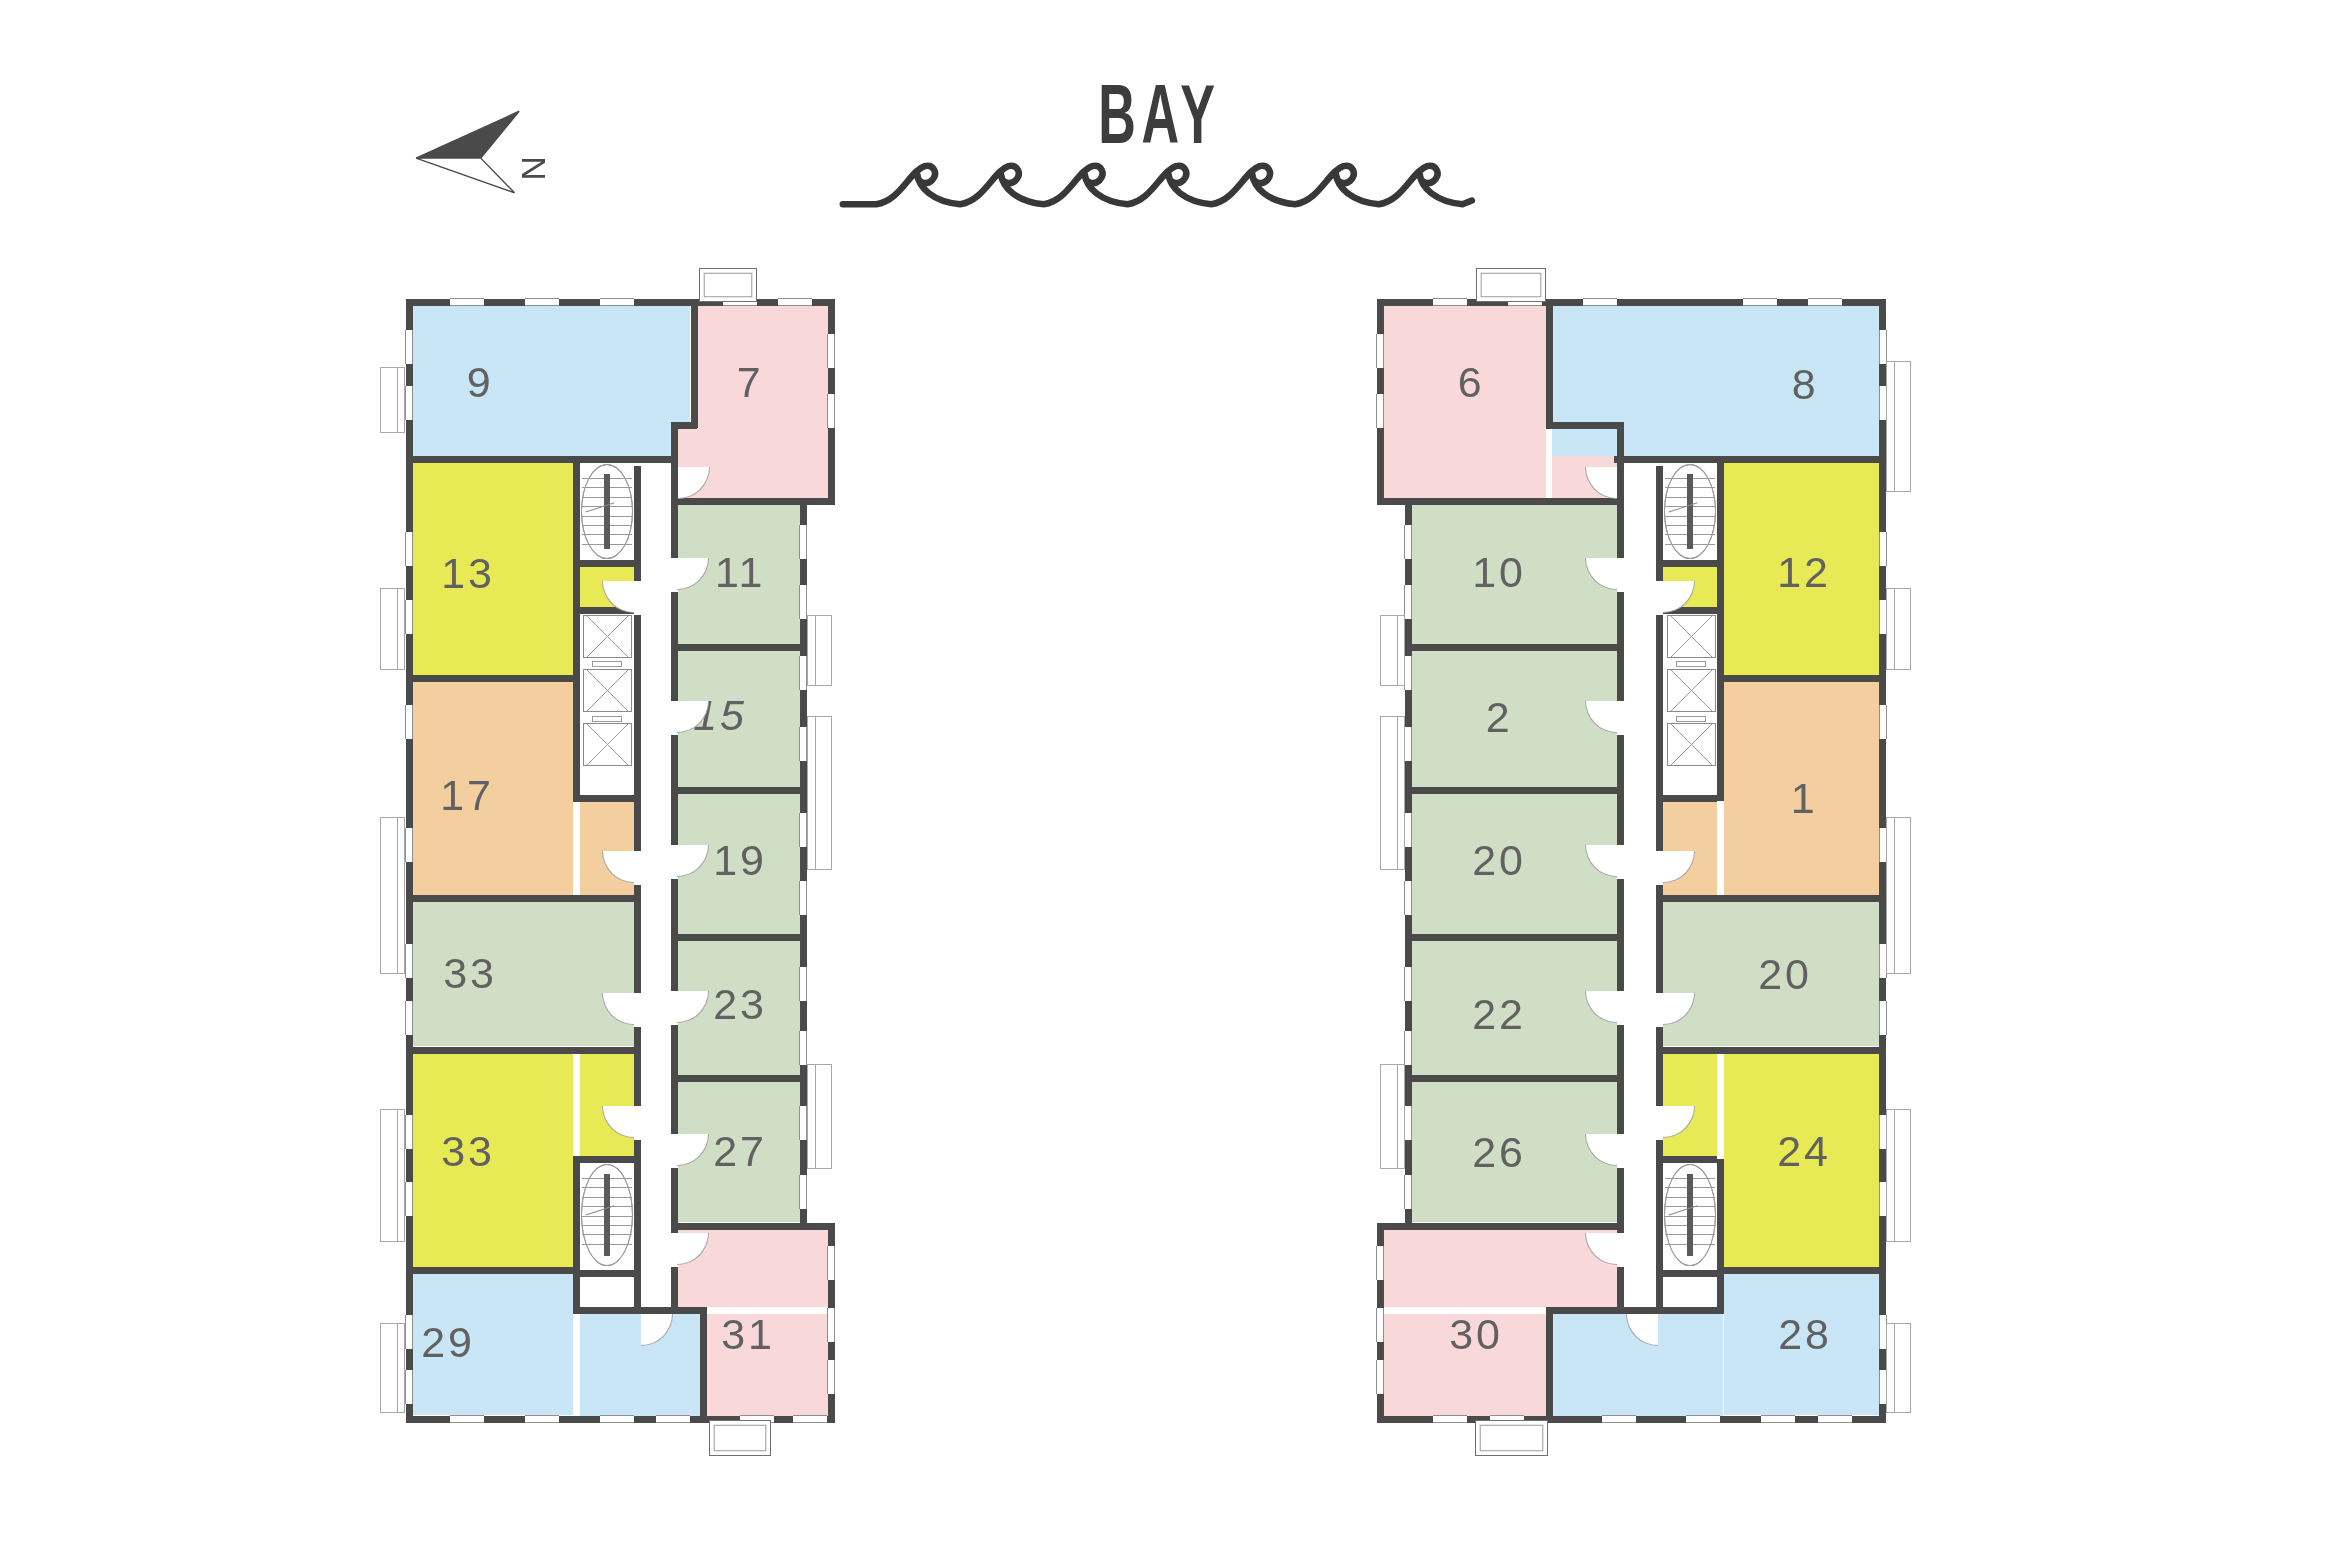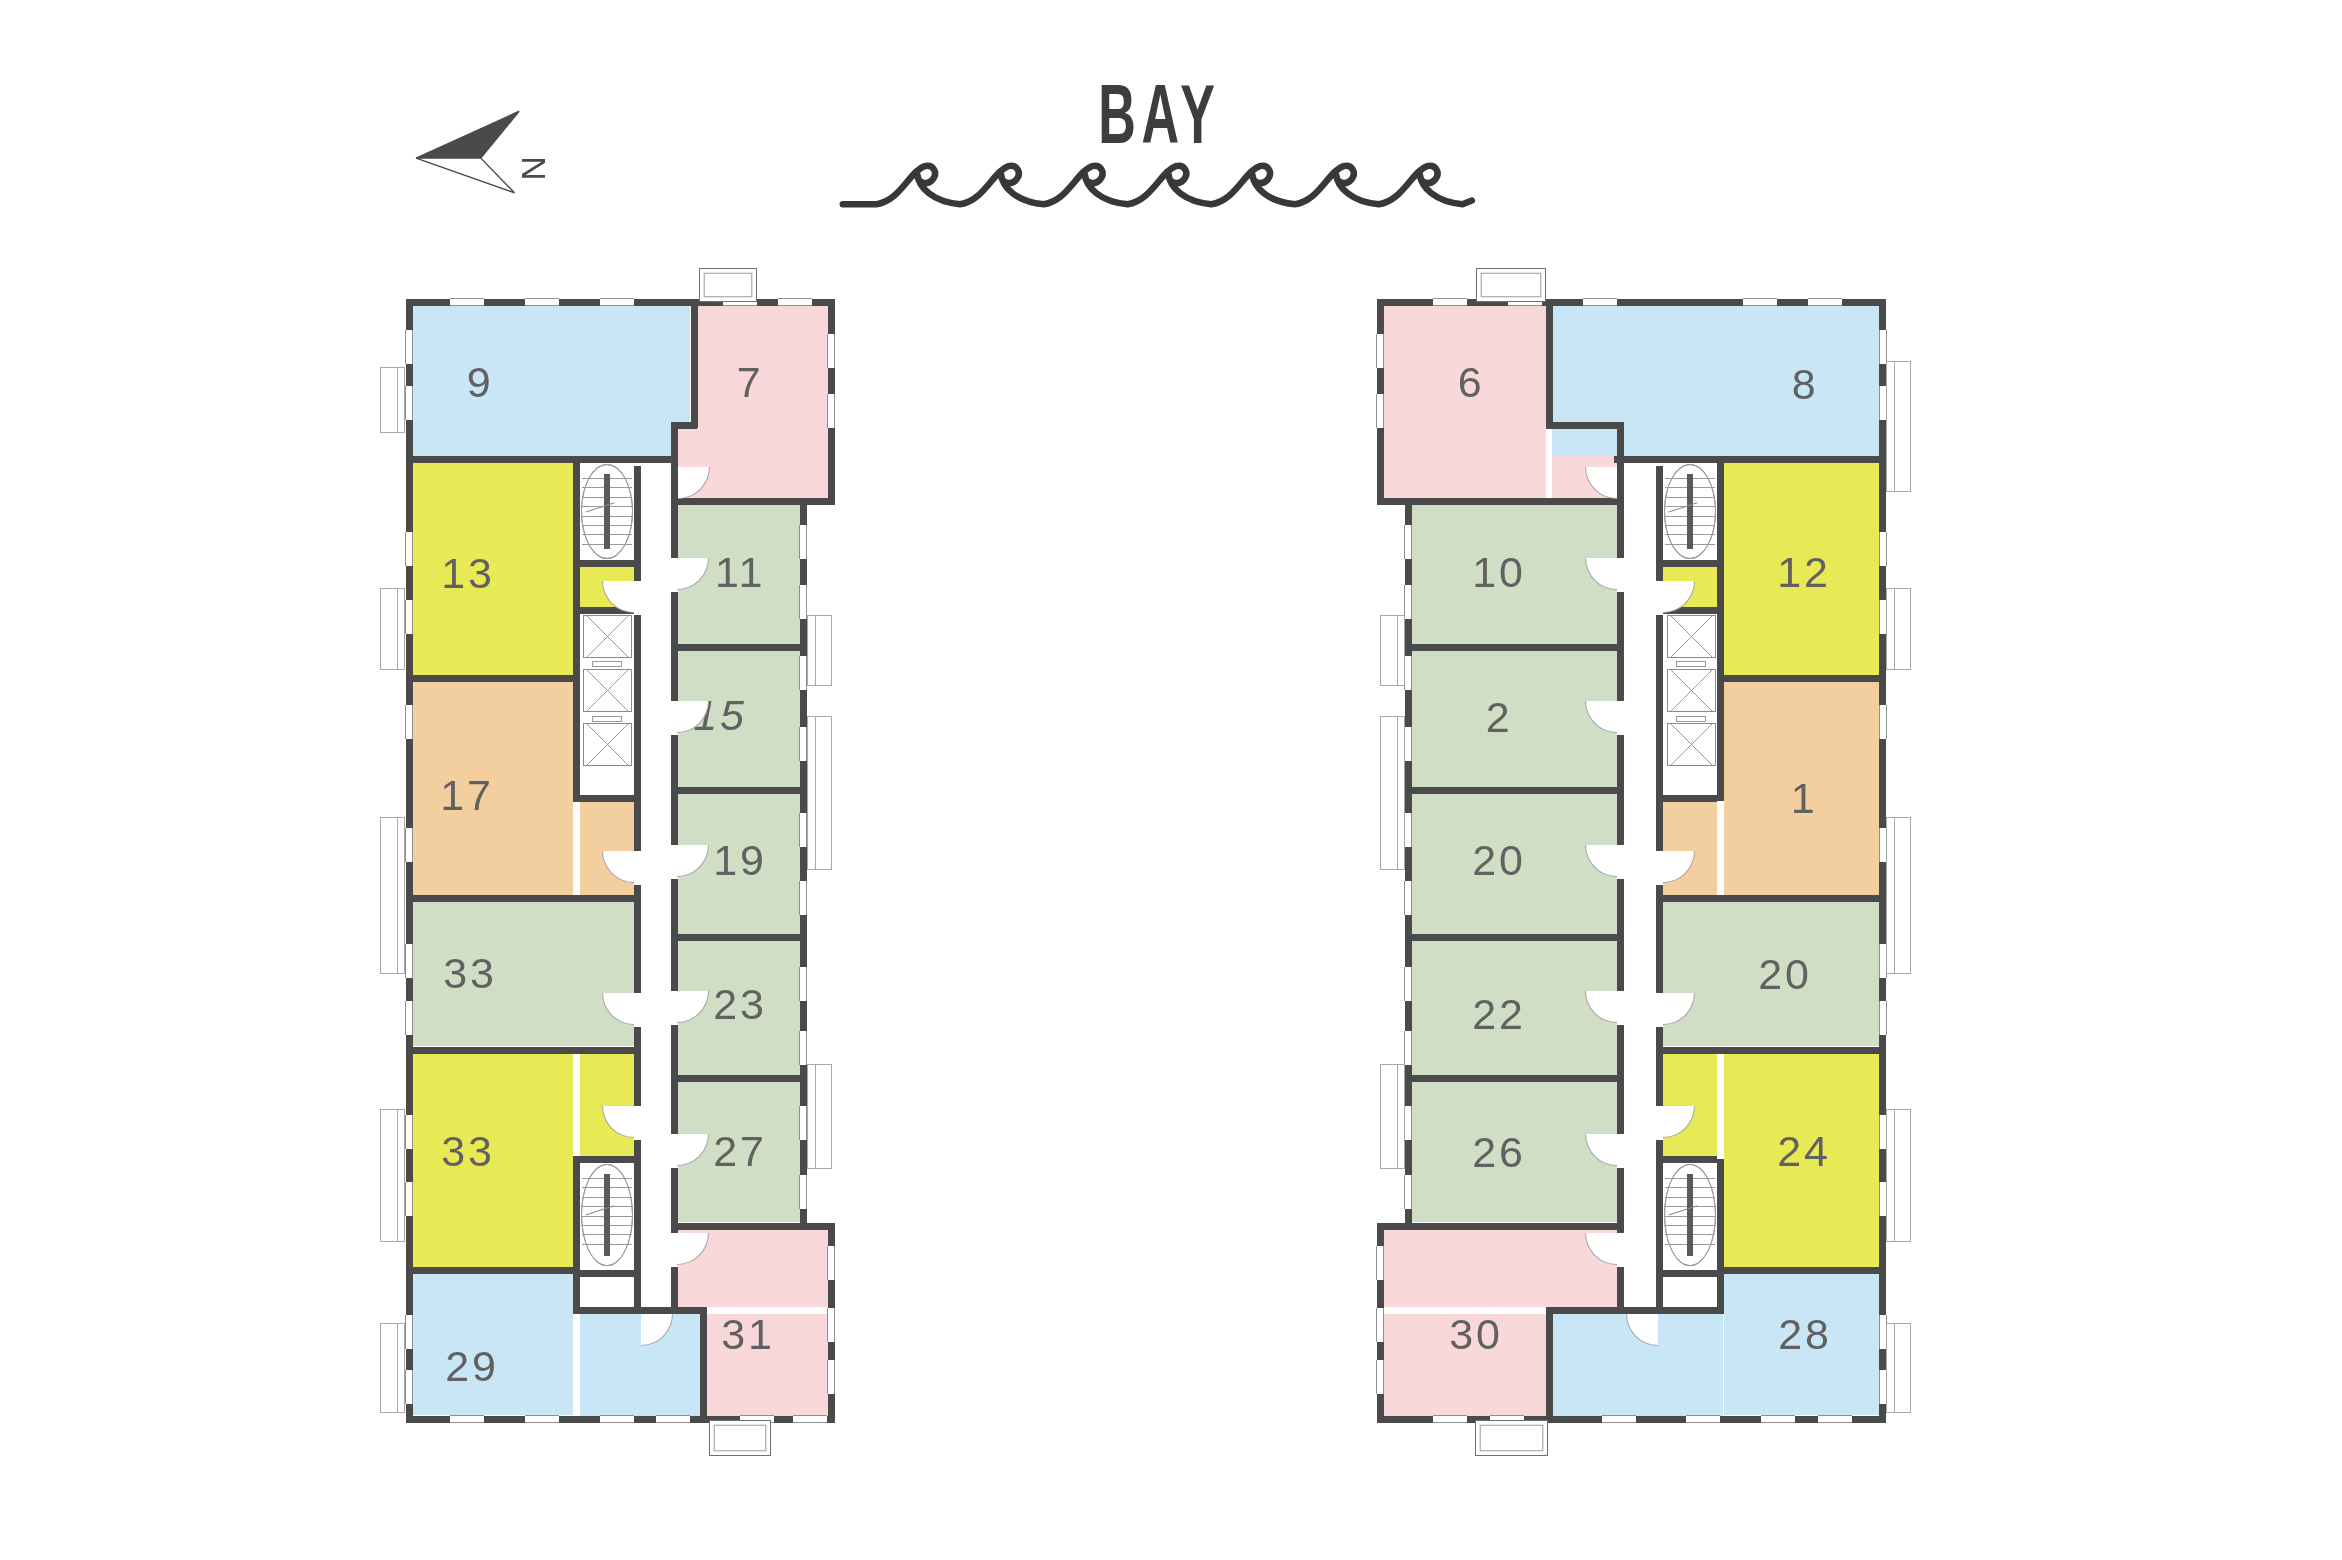--- a/index.html
+++ b/index.html
@@ -77,21 +77,21 @@
       <div class="unit-label" style="left: 470px; top: 973px;">33</div>
       <div class="fill" style="left: 677px; top: 941px; width: 123px; height: 134px; background: rgb(207, 222, 197);"></div>
       <div class="unit-label" style="left: 740px; top: 1004px;">23</div>
       <div class="fill" style="left: 412px; top: 1053px; width: 161px; height: 214px; background: rgb(231, 233, 85);"></div>
       <div class="fill" style="left: 580px; top: 1053px; width: 54px; height: 103px; background: rgb(231, 233, 85);"></div>
       <div class="unit-label" style="left: 468px; top: 1151px;">33</div>
       <div class="fill" style="left: 677px; top: 1081px; width: 123px; height: 141px; background: rgb(207, 222, 197);"></div>
       <div class="unit-label" style="left: 740px; top: 1151px;">27</div>
       <div class="fill" style="left: 412px; top: 1273px; width: 161px; height: 142px; background: rgb(201, 230, 246);"></div>
       <div class="fill" style="left: 580px; top: 1314px; width: 120px; height: 102px; background: rgb(201, 230, 246);"></div>
-      <div class="unit-label" style="left: 472px; top: 1342px; margin-top: 24px;">29</div>
+      <div class="unit-label" style="left: 448px; top: 1342px;">29</div>
       <div class="fill" style="left: 677px; top: 1229px; width: 151px; height: 78px; background: rgb(248, 216, 217);"></div>
       <div class="fill" style="left: 706px; top: 1314px; width: 122px; height: 102px; background: rgb(248, 216, 217);"></div>
       <div class="unit-label" style="left: 748px; top: 1334px;">31</div>
       <div class="wallh" style="left: 406px; top: 299px; width: 429px; height: 6.6px;"></div>
       <div class="wallh" style="left: 406px; top: 456px; width: 272px; height: 6.6px;"></div>
       <div class="wallh" style="left: 671px; top: 498px; width: 164px; height: 6.6px;"></div>
       <div class="wallh" style="left: 671px; top: 644px; width: 136px; height: 6.6px;"></div>
       <div class="wallh" style="left: 671px; top: 787px; width: 136px; height: 6.6px;"></div>
       <div class="wallh" style="left: 671px; top: 934px; width: 136px; height: 6.6px;"></div>
       <div class="wallh" style="left: 671px; top: 1075px; width: 136px; height: 6.6px;"></div>

